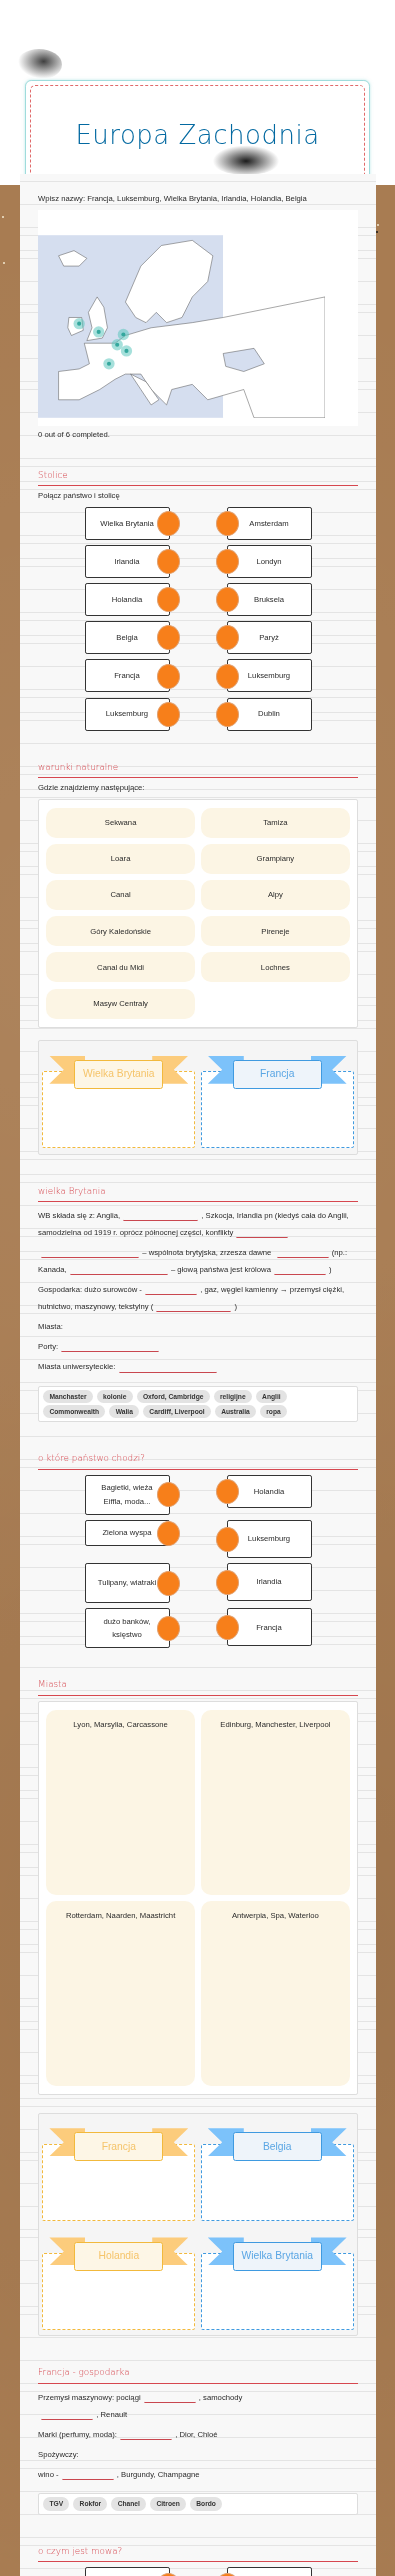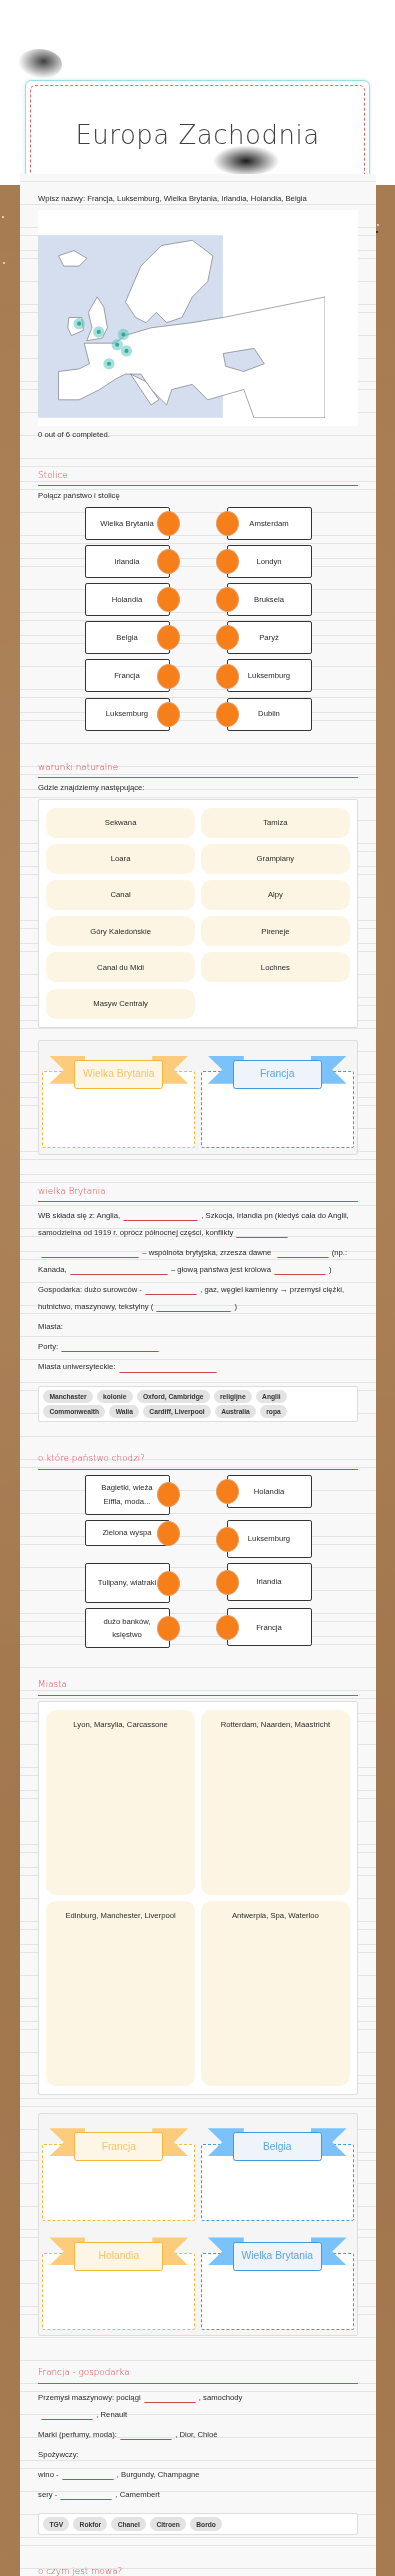--- a/index.html
+++ b/index.html
@@ -3,21 +3,21 @@
 <meta charset="utf-8">
 <style>
   * { box-sizing: border-box; margin: 0; padding: 0; }
   html, body { width: 396px; }
   body { font-family: "Liberation Sans", sans-serif; color: #2a2a2a; background: #fff; }
   .top { position: relative; height: 185px; background: #fff; }
   .blur1 { position: absolute; left: 15.5px; top: 49px; width: 46px; height: 31px; border-radius: 50%; background: radial-gradient(ellipse at 60% 40%, rgba(30,30,30,.85), rgba(30,30,30,0) 65%); }
   .blur2 { position: absolute; left: 210px; top: 144px; width: 72px; height: 31px; border-radius: 50%; background: radial-gradient(ellipse at 50% 55%, rgba(15,15,15,.95), rgba(15,15,15,0) 65%); }
   .title-card { position: absolute; left: 25px; top: 80px; width: 345px; height: 110px; background: #fff; border: 1px solid #9fdcdc; border-radius: 6.2px; box-shadow: 0 0 3.1px rgba(120,210,210,.5); padding: 4.1px; }
   .title-inner { width: 100%; height: 100%; border: 1px dashed #e06a6a; border-radius: 5.2px; display: flex; align-items: center; justify-content: center; }
-  .title-text { font-family: "DejaVu Sans", sans-serif; font-size: 26px; color: #404040; font-weight: 300; letter-spacing: 0.5px; }
+  .title-text { font-family: "DejaVu Sans", sans-serif; font-size: 26px; color: #0369a1; font-weight: 300; letter-spacing: 0.5px; }
   .cork { position: relative; background: #a87c52; background-image: radial-gradient(circle at 20% 30%, rgba(255,255,255,.06) 0, transparent 40%), radial-gradient(circle at 80% 70%, rgba(0,0,0,.06) 0, transparent 40%); padding: 0 19.6px 20.6px 19.6px; }
   .paper { position: relative; top: -11.3px; background: #f7f7f7; background-image: repeating-linear-gradient(to bottom, #f8f8f8 0, #f8f8f8 7.2px, #e4e4e4 7.2px, #e4e4e4 7.7px); padding: 20.6px 18.5px 31px 18.5px; }
   .dot { position: absolute; width: 2.1px; height: 2.1px; border-radius: 50%; background: #1a1a1a; }
   .dot.w { background: #f3e8d0; }
   section { margin-bottom: 31px; }
   .sec-title { font-family: "DejaVu Sans", sans-serif; font-size: 8.8px; color: #d6474f; font-weight: 300; padding-bottom: 5.2px; border-bottom: 0.5px solid #d6474f; margin-bottom: 5.2px; }
   .instr { font-size: 7.7px; line-height: 10.3px; margin-bottom: 5.2px; }
   .map { background: #fff; width: 100%; height: 216px; position: relative; overflow: hidden; }
   .map svg { position: absolute; left: 0; top: 25px; }
   .completed { font-size: 7.7px; margin-top: 4.1px; }
@@ -286,22 +286,22 @@
               <span>Francja</span>
             </div>
           </div>
       </div>
     </section>
 
     <section>
       <div class="sec-title">Miasta</div>
       <div class="sortbox" style="align-items:start">
         <div class="sortitem top">Lyon, Marsylia, Carcassone</div>
+        <div class="sortitem top" style="min-height:40px">Edinburg, Manchester, Liverpool</div>
         <div class="sortitem top" style="min-height:41px">Rotterdam, Naarden, Maastricht</div>
-        <div class="sortitem top" style="min-height:40px">Edinburg, Manchester, Liverpool</div>
         <div class="sortitem top">Antwerpia, Spa, Waterloo</div>
       </div>
       <div style="height:17.5px"></div>
       <div class="groups">
         <div class="group orange">
           <div class="gbox"></div>
           <div class="ribbon">
               <div class="tail l"></div>
               <div class="tail r"></div>
               <div class="label">Francja</div>
@@ -333,21 +333,20 @@
         </div>
       </div>
     </section>
 
     <section>
       <div class="sec-title">Francja - gospodarka</div>
       <div class="fill"><span>Przemysł maszynowy: pociągi</span><span class="blank"></span><span>, samochody</span><br><span class="blank"></span><span>, Renault</span></div>
       <div class="fill"><span>Marki (perfumy, moda):</span><span class="blank"></span><span>, Dior, Chloé</span></div>
       <div class="fill">Spożywczy:</div>
       <div class="fill"><span>wino -</span><span class="blank"></span><span>, Burgundy, Champagne</span></div>
-      <div class="fill"><span>sery -</span><span class="blank"></span><span>, Camembert</span></div>
       <div class="chips">
         <span class="chip">TGV</span>
         <span class="chip">Rokfor</span>
         <span class="chip">Chanel</span>
         <span class="chip">Citroen</span>
         <span class="chip">Bordo</span>
       </div>
     </section>
 
     <section style="margin-bottom:41px">

